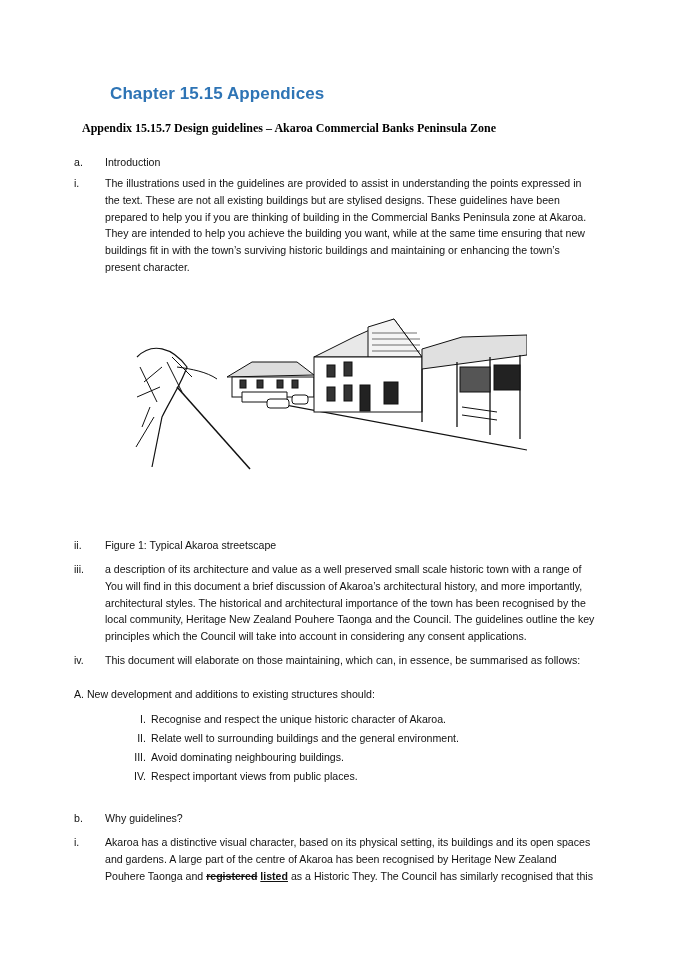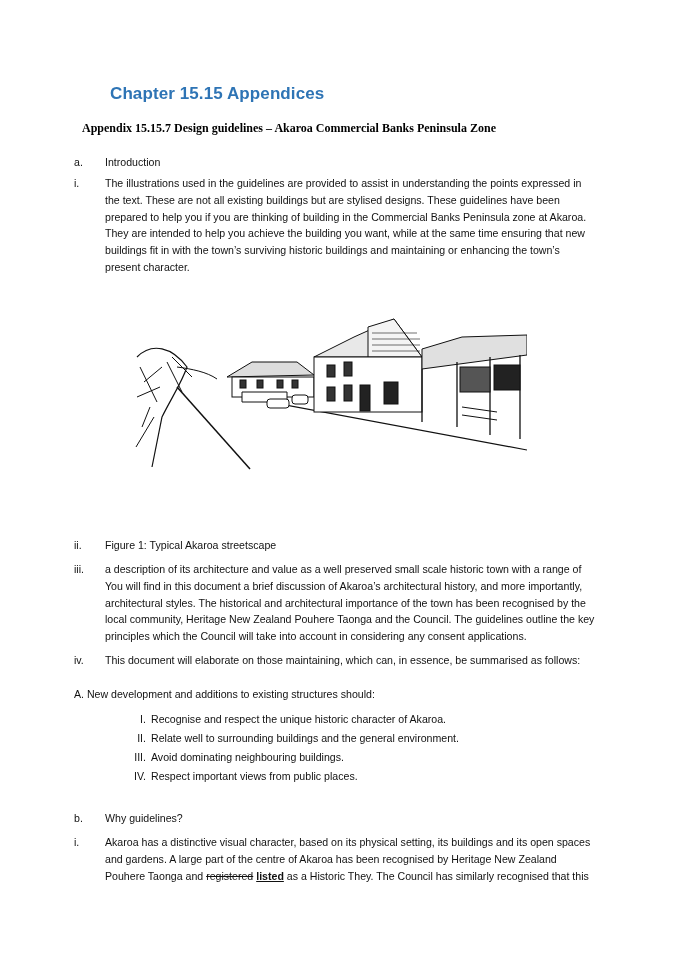--- a/index.html
+++ b/index.html
@@ -16,21 +16,21 @@
     position: absolute; left: 82px; top: 121px;
     font-size: 12px; font-weight: bold; color: #000; font-family: Liberation Serif, serif;
   }
   .para { position: absolute; left: 74px; font-size: 10.6px; line-height: 16.8px; }
   .para .num { position: absolute; left: 0; top: 0; width: 30px; }
   .para .txt { position: absolute; left: 31px; top: 0; width: 530px; }
   .alpha { position: absolute; left: 74px; font-size: 10.6px; }
   .list { position: absolute; left: 130px; top: 710px; font-size: 10.6px; line-height: 19px; }
   .list .item { display: flex; }
   .list .rn { display: inline-block; width: 16px; text-align: right; margin-right: 5px; }
-  .del { text-decoration: line-through; font-weight: normal; text-align: center; }
+  .del { text-decoration: line-through; font-weight: bold; text-align: center; }
   .ins { text-decoration: underline; font-weight: bold; }
   .figure { position: absolute; left: 132px; top: 307px; width: 395px; height: 165px; }
 </style>
 </head>
 <body>
 
 <div class="page">
 
   <div class="chapter-title">Chapter 15.15 Appendices</div>
   <div class="appendix-title">Appendix 15.15.7 Design guidelines – Akaroa Commercial Banks Peninsula Zone</div>

